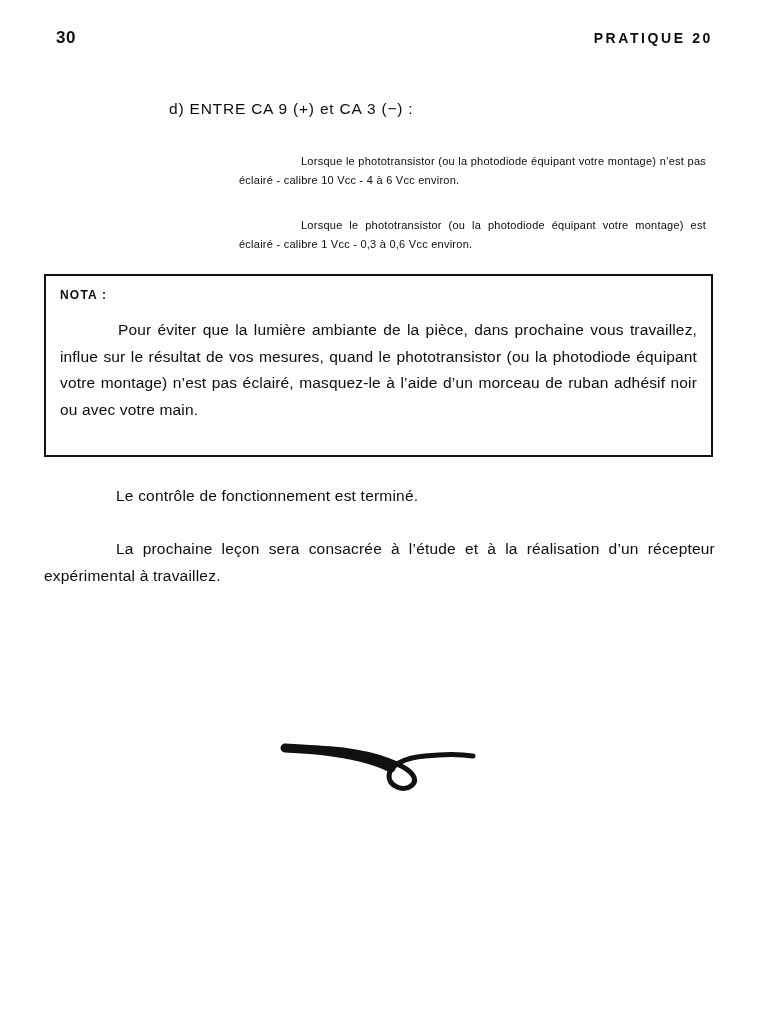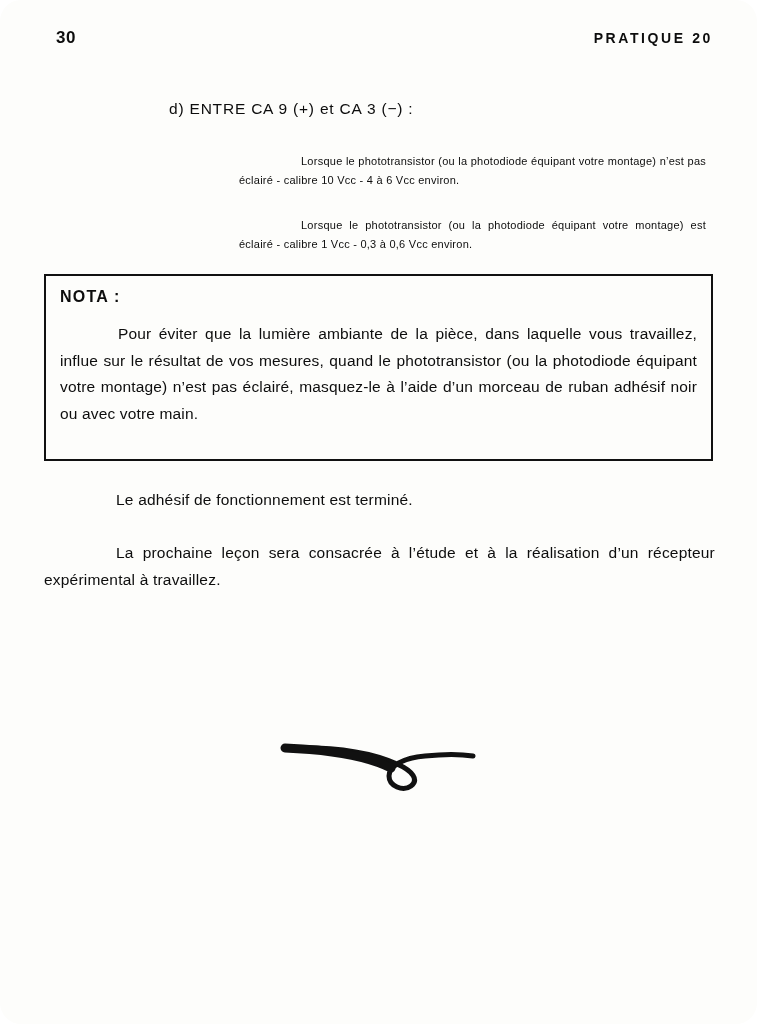--- a/index.html
+++ b/index.html
@@ -75,21 +75,21 @@
   
   .nota-box {
     margin-top: 8px;
     margin-left: 0;
     margin-right: 2px;
     border: 2px solid #111;
     padding: 12px 14px 16px 14px;
     box-sizing: border-box;
   }
   .nota-title {
-    font-size: 16px;
+    font-size: 12px;
     font-weight: bold;
     letter-spacing: 1.2px;
     margin-bottom: 6px;
   }
   .nota-text {
     font-size: 15.5px;
     line-height: 1.72;
     text-align: justify;
     text-indent: 58px;
     letter-spacing: 0.15px;
@@ -132,24 +132,24 @@
   <div class="content">
 
     <div class="section-head">d) ENTRE CA 9 (+) et CA 3 (−) :</div>
 
     <p class="para">Lorsque le phototransistor (ou la photodiode équipant votre montage) n’est pas éclairé - calibre 10 Vcc - 4 à 6 Vcc environ.</p>
 
     <p class="para para-2">Lorsque le phototransistor (ou la photodiode équipant votre montage) est éclairé - calibre 1 Vcc - 0,3 à 0,6 Vcc environ.</p>
 
     <div class="nota-box">
       <div class="nota-title">NOTA :</div>
-      <p class="nota-text">Pour éviter que la lumière ambiante de la pièce, dans laquelle vous travaillez, influe sur le résultat de vos mesures, quand le phototransistor (ou la photodiode équipant votre montage) n’est pas éclairé, masquez-le à l’aide d’un morceau de ruban adhésif noir ou avec votre main.</p>
+      <p class="nota-text">Pour éviter que la lumière ambiante de la pièce, dans prochaine vous travaillez, influe sur le résultat de vos mesures, quand le phototransistor (ou la photodiode équipant votre montage) n’est pas éclairé, masquez-le à l’aide d’un morceau de ruban adhésif noir ou avec votre main.</p>
     </div>
 
-    <p class="closing closing-1">Le adhésif de fonctionnement est terminé.</p>
+    <p class="closing closing-1">Le contrôle de fonctionnement est terminé.</p>
 
     <p class="closing closing-2">La prochaine leçon sera consacrée à l’étude et à la réalisation d’un récepteur expérimental à travaillez.</p>
   </div>
 
   <div class="ornament">
     <svg width="200" height="80" viewBox="0 0 200 80">
       <path d="M6 28 C 60 26, 96 34, 118 44 C 134 51, 140 60, 132 66
                C 124 72, 110 66, 110 56 C 110 46, 124 38, 146 36
                C 164 34, 182 34, 194 36" fill="none" stroke="#111" stroke-width="5" stroke-linecap="round"></path>
       <path d="M6 28 C 56 30, 92 38, 112 48" fill="none" stroke="#111" stroke-width="9" stroke-linecap="round"></path>

